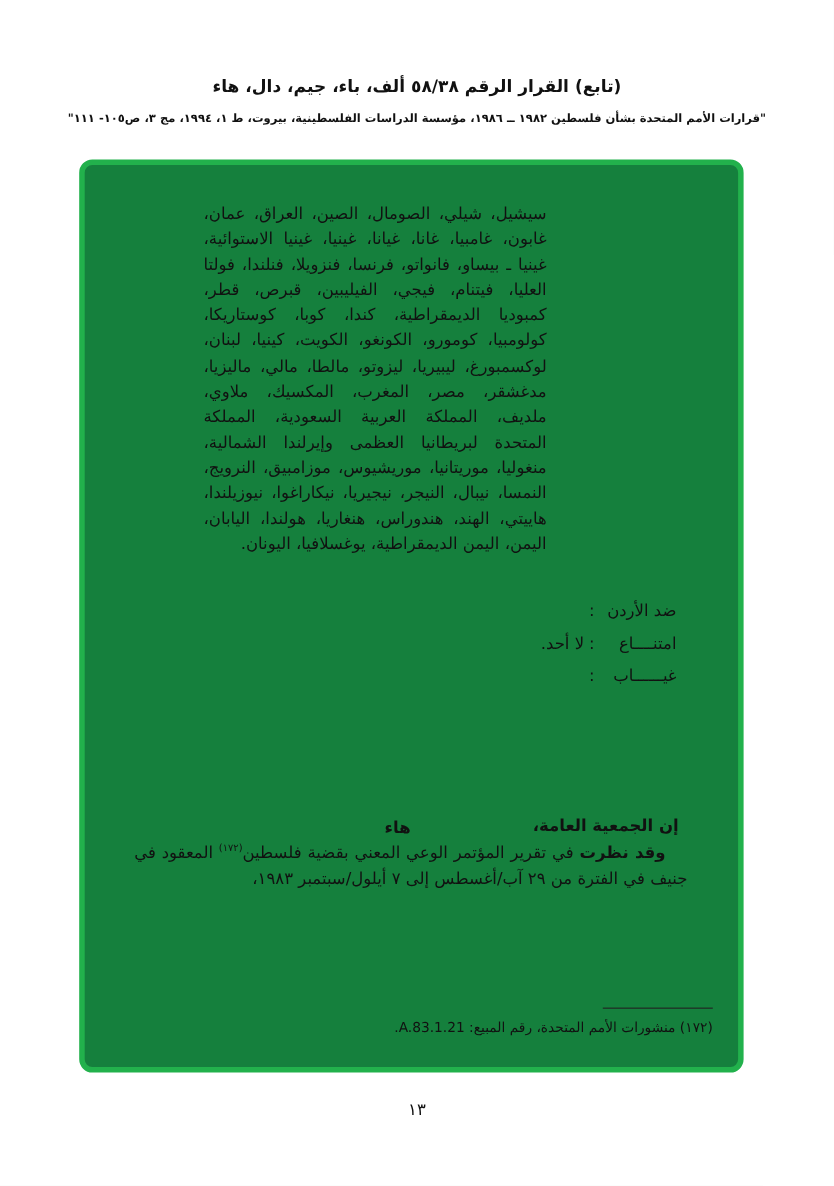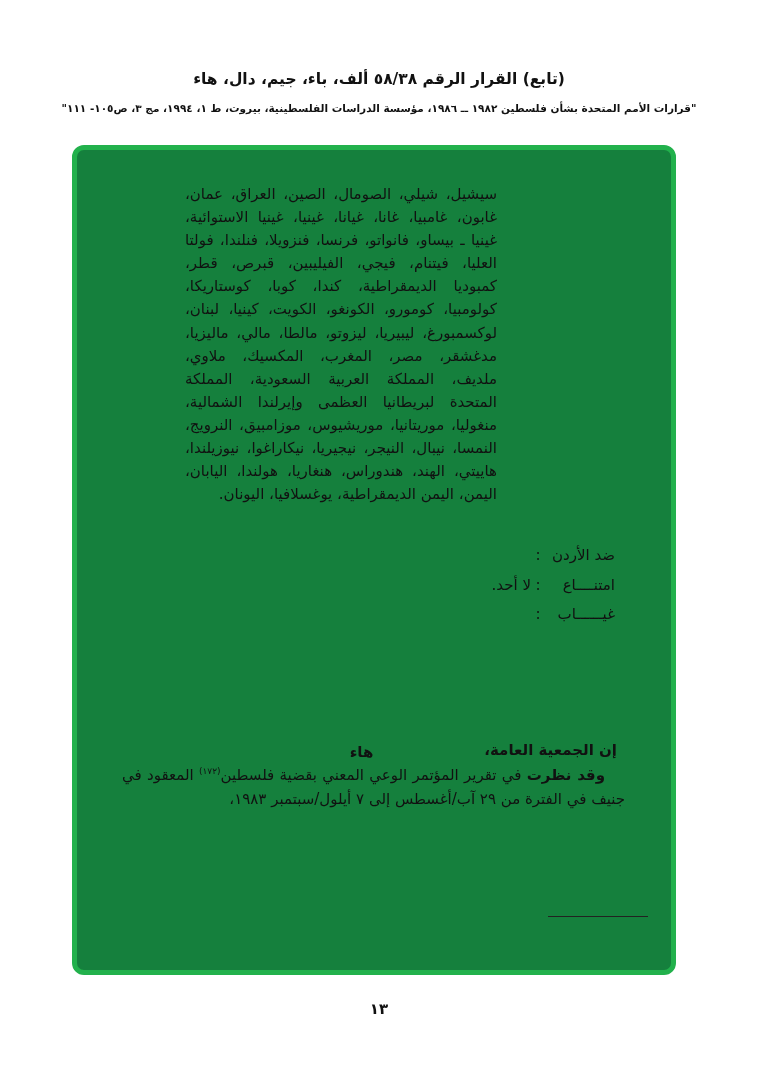--- a/index.html
+++ b/index.html
@@ -46,21 +46,21 @@
   .footnote-rule{
     position:absolute;top:766px;right:23px;width:100px;height:0;
     border-top:1.5px solid #222;
   }
   .footnote{
     position:absolute;top:774px;right:23px;width:430px;
     direction:rtl;text-align:right;font-size:12.5px;line-height:20px;
   }
   .page-number{
     position:absolute;top:1000px;left:0;width:758px;text-align:center;
-    font-weight:700;font-size:15px;direction:rtl;
+    font-weight:400;font-size:15px;direction:rtl;
   }
 </style>
 </head>
 <body>
 
 <div class="page">
 
   <div class="header-title">(تابع) القرار الرقم ٥٨/٣٨ ألف، باء، جيم، دال، هاء</div>
   <div class="header-citation">"قرارات الأمم المتحدة بشأن فلسطين ١٩٨٢ ــ ١٩٨٦، مؤسسة الدراسات الفلسطينية، بيروت، ط ١، ١٩٩٤، مج ٣، ص١٠٥- ١١١"</div>
 
@@ -85,18 +85,23 @@
     </div>
 
     <div class="section-heading">هاء</div>
 
     <div class="preamble">
       <p class="opening">إن الجمعية العامة،</p>
       <p><span class="lead">وقد نظرت</span><span> في تقرير المؤتمر الوعي المعني بقضية فلسطين</span><sup>(١٧٢)</sup><span> المعقود في جنيف في الفترة من ٢٩ آب/أغسطس إلى ٧ أيلول/سبتمبر ١٩٨٣،</span></p>
     </div>
 
     <div class="footnote-rule"></div>
+    <div class="footnote">
+      <span>(١٧٢)</span>
+      <span>منشورات الأمم المتحدة، رقم المبيع:</span>
+      <span>A.83.1.21.</span>
+    </div>
 
   </div>
 
   <div class="page-number">١٣</div>
 
 </div>
 
 </body></html>

